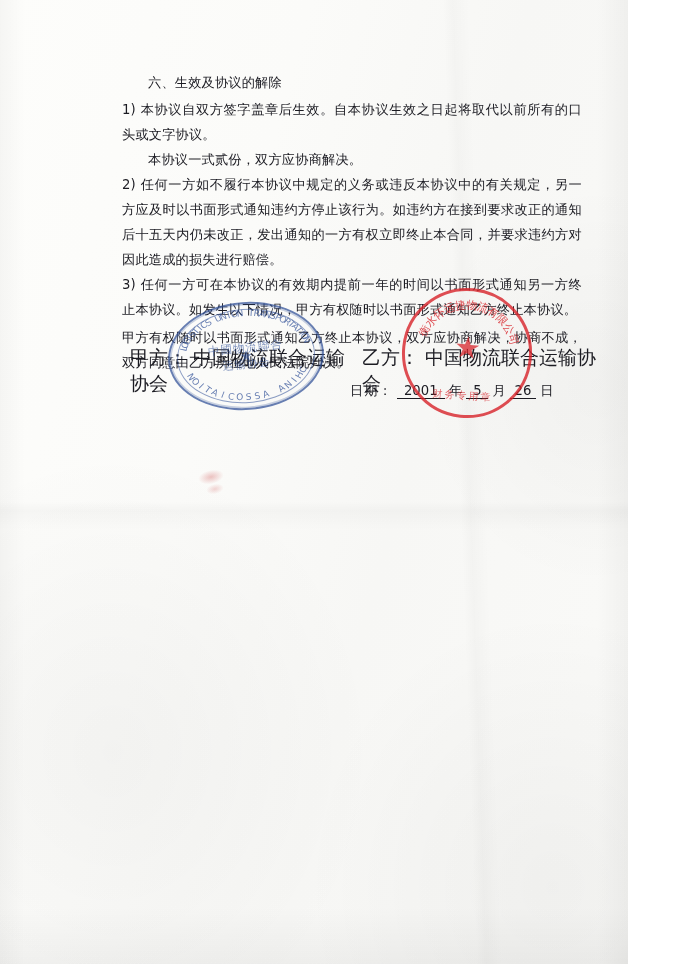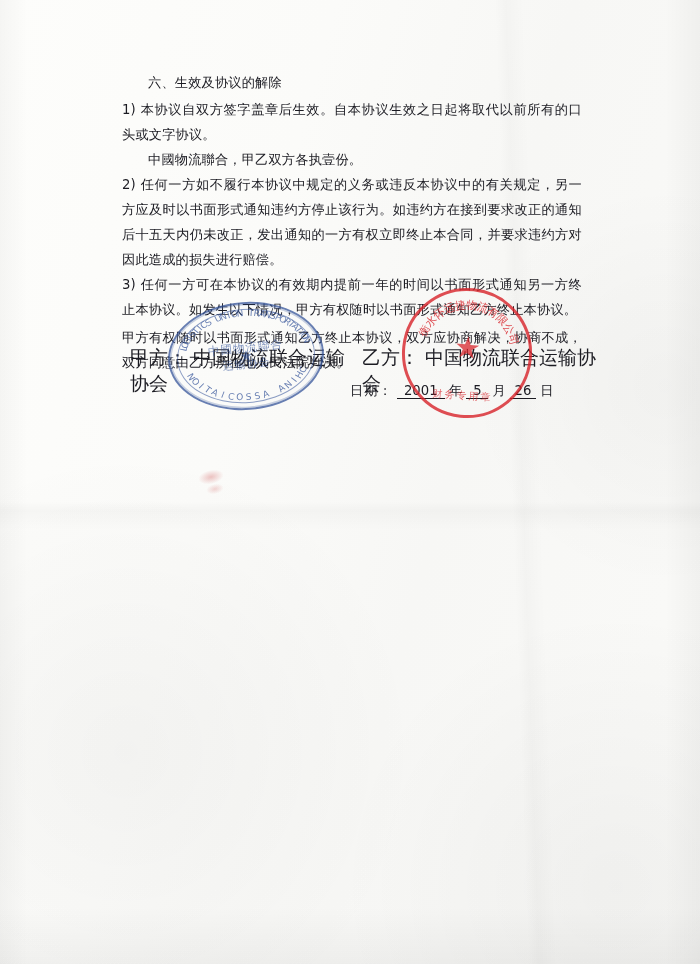--- a/index.html
+++ b/index.html
@@ -10,21 +10,21 @@
     width: 700px;
     height: 964px;
     overflow: hidden;
     font-family: "DejaVu Sans", sans-serif;
     background: #ffffff;
   }
 
   
   #page {
     position: relative;
-    width: 700px;
+    width: 628px;
     height: 964px;
     background:
       radial-gradient(ellipse 60% 45% at 18% 78%, rgba(0,0,0,0.035), rgba(0,0,0,0) 70%),
       radial-gradient(ellipse 55% 40% at 88% 92%, rgba(0,0,0,0.04), rgba(0,0,0,0) 72%),
       radial-gradient(ellipse 40% 30% at 95% 40%, rgba(0,0,0,0.03), rgba(0,0,0,0) 70%),
       linear-gradient(105deg, #fdfdfb 0%, #fbfbf9 35%, #f7f7f5 60%, #fafaf8 100%);
   }
   
   #page::before {
     content: "";
@@ -213,21 +213,21 @@
 </style>
 </head>
 <body>
 
 <div id="page">
 
   <div class="doc-body">
 
     <p class="sec-heading">六、生效及协议的解除</p>
     <p class="para">1) 本协议自双方签字盖章后生效。自本协议生效之日起将取代以前所有的口头或文字协议。</p>
-    <p class="para indent">中國物流聯合，甲乙双方各执壹份。</p>
+    <p class="para indent">本协议一式贰份，双方应协商解决。</p>
     <p class="para">2) 任何一方如不履行本协议中规定的义务或违反本协议中的有关规定，另一方应及时以书面形式通知违约方停止该行为。如违约方在接到要求改正的通知后十五天内仍未改正，发出通知的一方有权立即终止本合同，并要求违约方对因此造成的损失进行赔偿。</p>
     <p class="para">3) 任何一方可在本协议的有效期内提前一年的时间以书面形式通知另一方终止本协议。如发生以下情况，甲方有权随时以书面形式通知乙方终止本协议。</p>
 
     <div class="gap-sm"></div>
     <p class="para">甲方有权随时以书面形式通知乙方终止本协议，双方应协商解决，协商不成，双方同意由乙方所在地人民法院判决。</p>
   </div>
 
   <div class="sign-row">
     <div class="sign-a">
       <span>甲方：</span>

